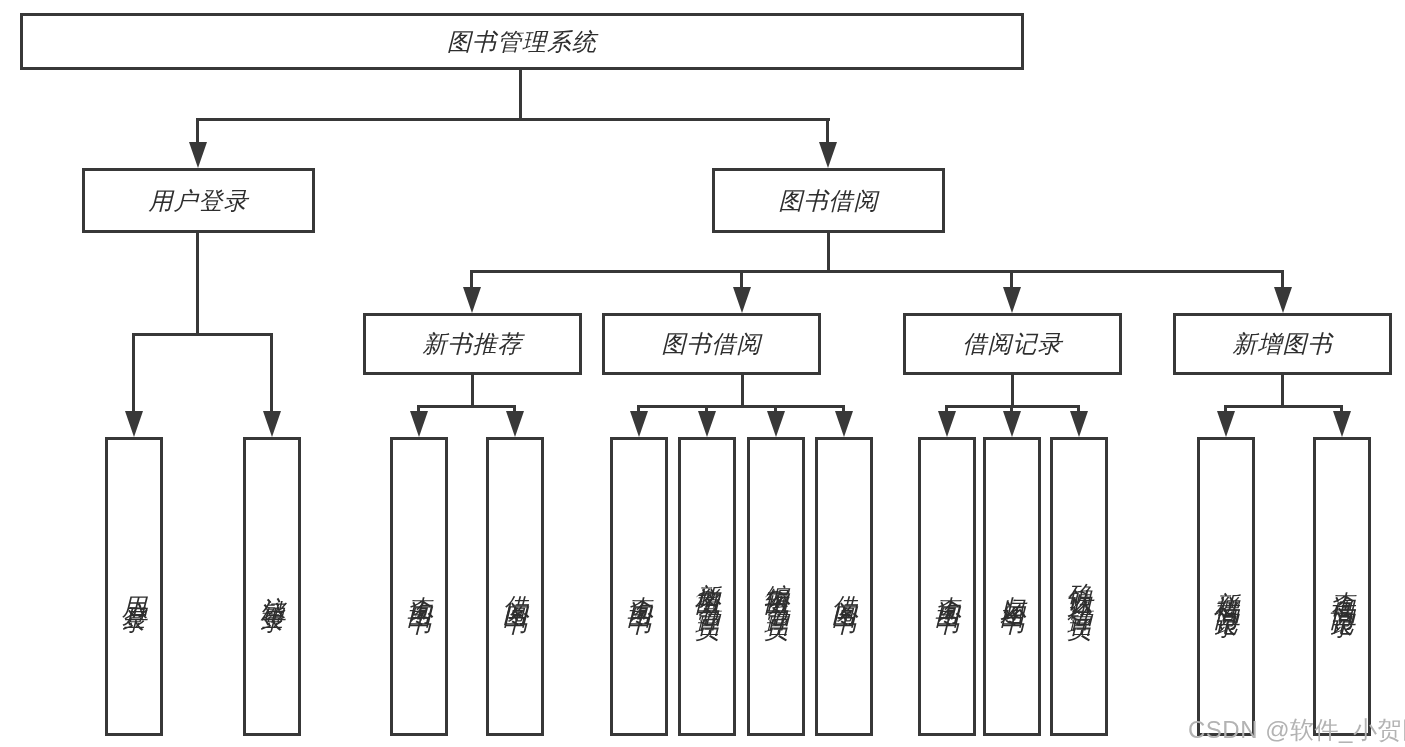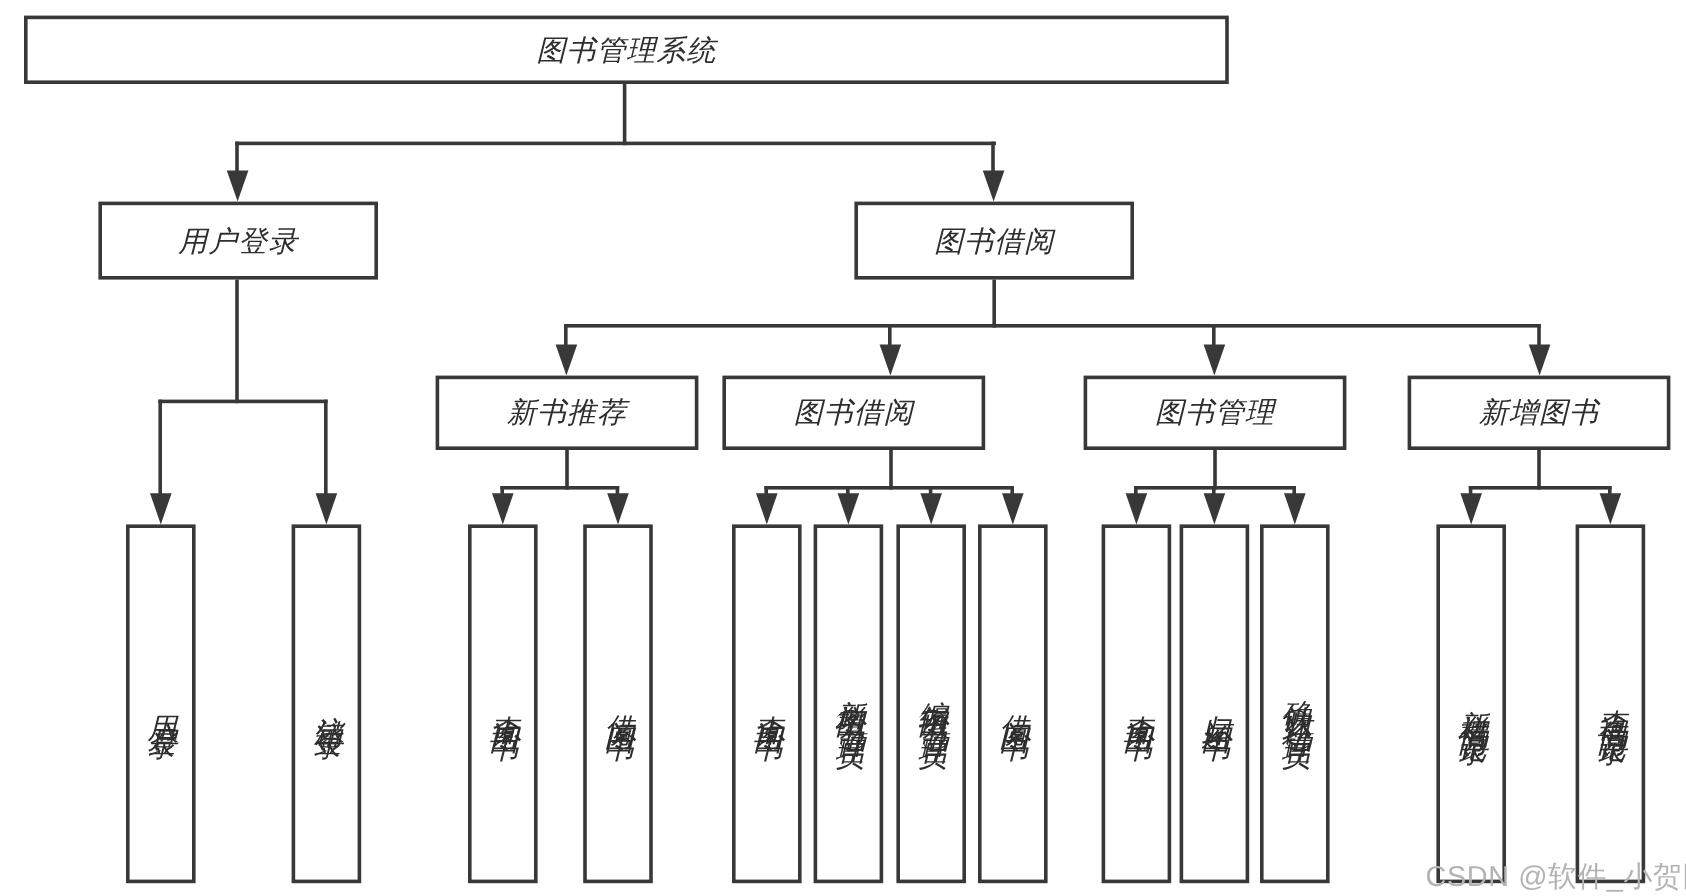--- a/index.html
+++ b/index.html
@@ -43,21 +43,21 @@
     <span class="lbl">图书借阅</span>
   </div>
 
   <div class="box" style="left:363px;top:313px;width:219px;height:62px">
     <span class="lbl">新书推荐</span>
   </div>
   <div class="box" style="left:602px;top:313px;width:219px;height:62px">
     <span class="lbl">图书借阅</span>
   </div>
   <div class="box" style="left:903px;top:313px;width:219px;height:62px">
-    <span class="lbl">图书管理</span>
+    <span class="lbl">借阅记录</span>
   </div>
   <div class="box" style="left:1173px;top:313px;width:219px;height:62px">
     <span class="lbl">新增图书</span>
   </div>
 
   <div class="box leaf" style="left:105px;top:437px;width:58px;height:299px">
     <span class="lbl">用户登录</span>
   </div>
   <div class="box leaf" style="left:243px;top:437px;width:58px;height:299px">
     <span class="lbl">注销登录</span>

